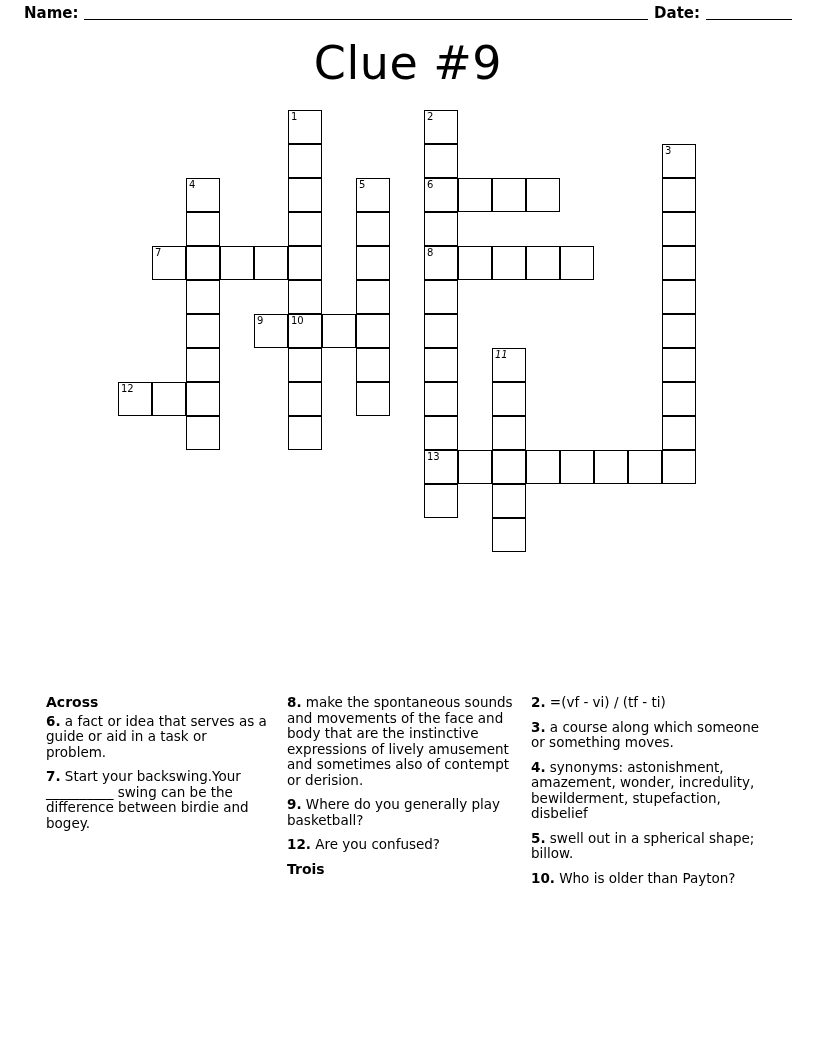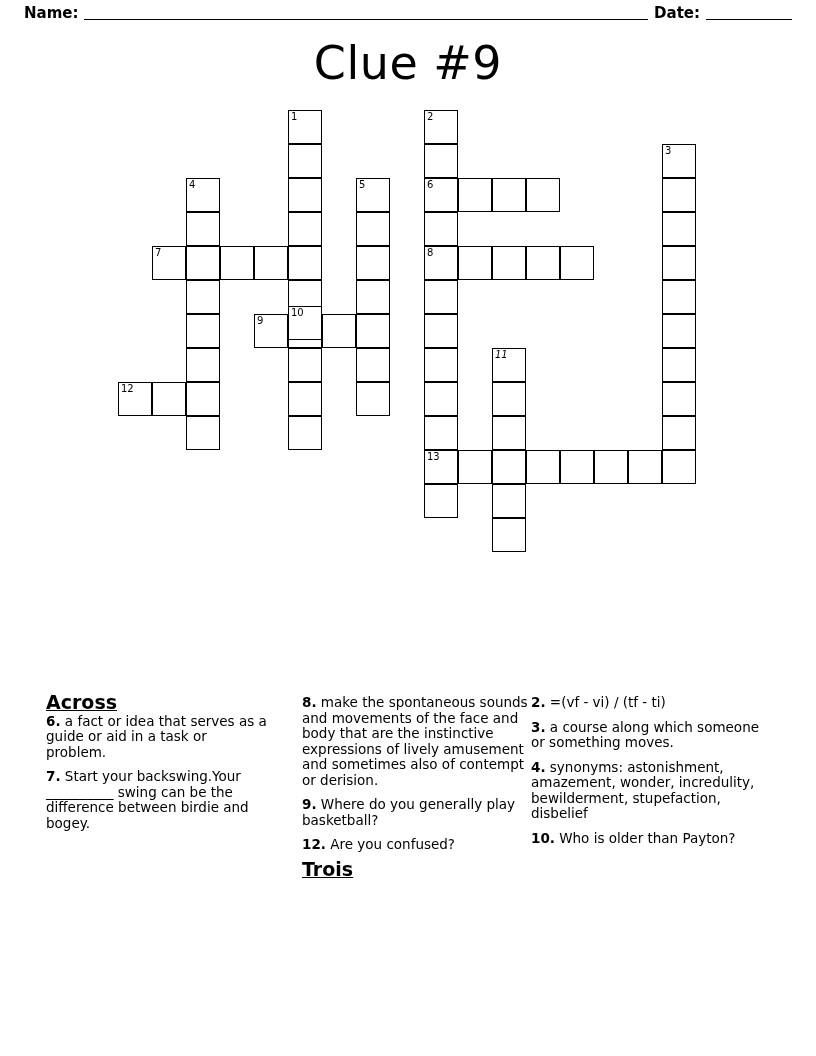--- a/index.html
+++ b/index.html
@@ -89,28 +89,27 @@
     width: 816px;
     height: 300px;
   }
   .col {
     position: absolute;
     top: 0;
     font-size: 13.5px;
     line-height: 15.5px;
   }
   .col-1 { left: 46px; width: 225px; }
-  .col-2 { left: 287px; width: 232px; margin-left: 15px; }
+  .col-2 { left: 287px; width: 232px; }
   .col-3 { left: 531px; width: 245px; }
 
   .section-head {
     font-weight: bold;
-    text-decoration: underline;
     margin-bottom: 3px;
-    font-size: 19px;
+    font-size: 14px;
   }
   .clue {
     margin-bottom: 9px;
   }
   .clue b { font-weight: bold; }
 </style>
 </head>
 <body>
 
 <div class="page">
@@ -203,21 +202,21 @@
       <div class="cell" style="left: 356px; top: 272px;"></div>
       <div class="cell" style="left: 152px; top: 136px;">
         <span class="num">7</span>
       </div>
       <div class="cell" style="left: 220px; top: 136px;"></div>
       <div class="cell" style="left: 254px; top: 136px;"></div>
       <div class="cell" style="left: 254px; top: 204px;">
         <span class="num">9</span>
       </div>
       <div class="cell" style="left: 322px; top: 204px;"></div>
-      <div class="cell" style="left: 288px; top: 196px; text-decoration: underline;">
+      <div class="cell" style="left: 288px; top: 204px; text-decoration: underline;">
         <span class="num">10</span>
       </div>
       <div class="cell" style="left: 492px; top: 238px; font-style: italic;">
         <span class="num">11</span>
       </div>
       <div class="cell" style="left: 492px; top: 272px;"></div>
       <div class="cell" style="left: 492px; top: 306px;"></div>
       <div class="cell" style="left: 492px; top: 374px;"></div>
       <div class="cell" style="left: 492px; top: 408px;"></div>
       <div class="cell" style="left: 118px; top: 272px;">
@@ -255,18 +254,21 @@
       <div class="clue">
         <b>2.</b><span> =(vf - vi) / (tf - ti)</span>
       </div>
       <div class="clue">
         <b>3.</b><span> a course along which someone or something moves.</span>
       </div>
       <div class="clue">
         <b>4.</b><span> synonyms: astonishment, amazement, wonder, incredulity, bewilderment, stupefaction, disbelief</span>
       </div>
       <div class="clue">
+        <b>5.</b><span> swell out in a spherical shape; billow.</span>
+      </div>
+      <div class="clue">
         <b>10.</b><span> Who is older than Payton?</span>
       </div>
     </div>
 
   </div>
 </div>
 
 </body></html>

